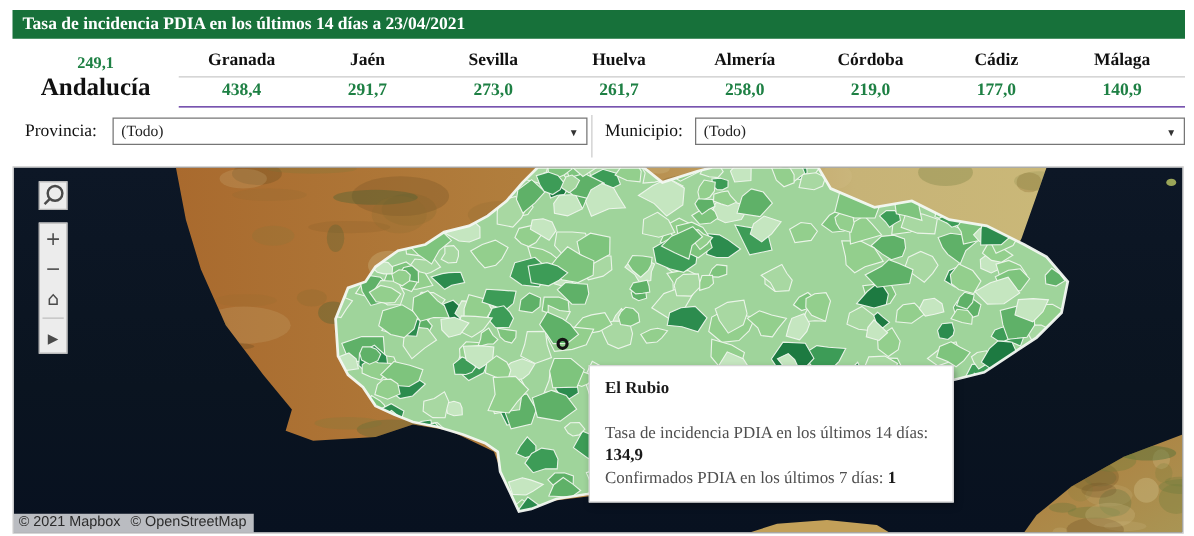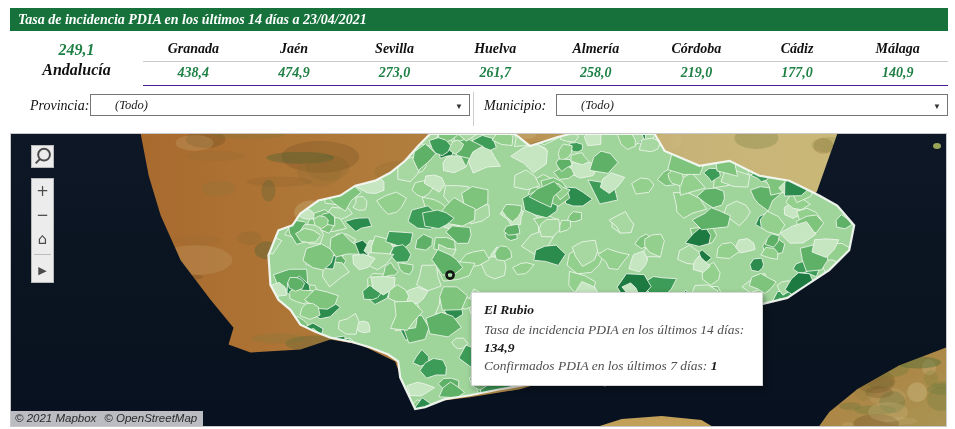--- a/index.html
+++ b/index.html
@@ -1,47 +1,47 @@
 <!DOCTYPE html>
 <html><head>
 <meta charset="utf-8">
 <style>
   * { margin:0; padding:0; box-sizing:border-box; }
   html,body { width:955px; height:429px; background:#ffffff; overflow:hidden;
               font-family:"Liberation Serif", serif; }
-  .app { position:relative; width:955px; height:429px;font-style:italic; }
+  .app { position:relative; width:955px; height:429px; }
 
   
   .titlebar { position:absolute; left:10px; top:8px; width:938px; height:23px;
               background:#17713a; color:#ffffff; font-weight:bold; font-size:14px;
               line-height:23px; padding-left:8px; }
 
   
   .summary { position:absolute; left:10px; top:40px; width:133px; height:48px;
              text-align:center; }
-  .summary .big { color:#1e8044; font-weight:bold; font-size:16px; line-height:20px; }
-  .summary .reg { color:#111; font-weight:bold; font-size:16px; line-height:20px; }
+  .summary .big { color:#1e8044; font-weight:bold; font-size:13px; line-height:20px; }
+  .summary .reg { color:#111; font-weight:bold; font-size:20px; line-height:20px; }
 
   .ptable { position:absolute; left:143px; top:38px; width:805px; }
   .prow { display:grid; grid-template-columns:repeat(8,1fr); }
   .prow-h { border-bottom:1px solid #c9c9c9; }
   .prow-v { border-bottom:1px solid #4c1d95; }
   .pcell { text-align:center; font-weight:bold; font-size:14px; padding:3px 0 4px 0; }
   .prow-h .pcell { color:#111; }
   .prow-v .pcell { color:#1e8044; }
 
   
   .filters { position:absolute; left:10px; top:92px; width:938px; height:34px; }
   .flabel { position:absolute; top:6px; font-size:14px; color:#111; }
-  .flabel.prov { left:20px; }
+  .flabel.prov { left:10px; }
   .flabel.muni { left:474px; }
   .fdivider { position:absolute; left:463px; top:0px; width:1px; height:34px; background:#cccccc; }
   .fselect { position:absolute; top:2px; height:22px; background:#fff;
              border:1px solid #767676; display:flex; align-items:center;
-             font-size:12.5px; color:#222; padding-left:24px; cursor:default; }
+             font-size:12.5px; color:#222; padding-left:6px; cursor:default; }
   .fselect.prov { left:80px; width:380px; }
   .fselect.muni { left:546px; width:392px; }
   .fselect .arrow { position:absolute; right:6px; top:7px; font-size:8px; color:#333; }
 
   
   .map { position:absolute; left:10px; top:133px; width:937px; height:294px;
          background:linear-gradient(180deg,#0d1726 0%, #0a1420 60%, #081120 100%);
          border:1px solid #c9c9c9; overflow:hidden; }
   .map svg { position:absolute; left:0; top:0; width:100%; height:100%; display:block; }
 
@@ -56,21 +56,21 @@
              color:#4a4a4a; font-family:"DejaVu Sans", sans-serif; font-size:15px;
              cursor:pointer; }
   .ctl-btn.small { font-size:11px; }
   .ctl-sep { width:17px; height:1px; background:#bdbdbd; margin:3px 0; }
 
   
   .tooltip { position:absolute; left:460px; top:158px; width:292px;
              background:#ffffff; border:1px solid #d6d6d6;
              box-shadow:2px 3px 6px rgba(0,0,0,0.35);
              padding:9px 10px 10px 12px; font-size:13.5px; }
-  .tooltip .tt-title { font-weight:bold; color:#1a1a1a; margin-bottom:3px; }
+  .tooltip .tt-title { font-weight:bold; color:#1a1a1a; margin-bottom:19px; }
   .tooltip .tt-line { color:#4f4f4f; line-height:18px; }
   .tooltip .tt-line b { color:#1a1a1a; }
 
   
   .attrib { position:absolute; left:0; bottom:0; background:rgba(255,255,255,0.72);
             font-family:"Liberation Sans", sans-serif; font-size:11.5px; color:#2b2b2b;
             padding:1px 6px 2px 4px; display:flex; gap:8px; }
 </style>
 </head>
 <body>
@@ -92,21 +92,21 @@
         <div class="pcell">Jaén</div>
         <div class="pcell">Sevilla</div>
         <div class="pcell">Huelva</div>
         <div class="pcell">Almería</div>
         <div class="pcell">Córdoba</div>
         <div class="pcell">Cádiz</div>
         <div class="pcell">Málaga</div>
       </div>
     <div class="prow prow-v" id="prov-values">
         <div class="pcell">438,4</div>
-        <div class="pcell">474,9</div>
+        <div class="pcell">291,7</div>
         <div class="pcell">273,0</div>
         <div class="pcell">261,7</div>
         <div class="pcell">258,0</div>
         <div class="pcell">219,0</div>
         <div class="pcell">177,0</div>
         <div class="pcell">140,9</div>
       </div>
   </div>
 
   <div class="filters">

